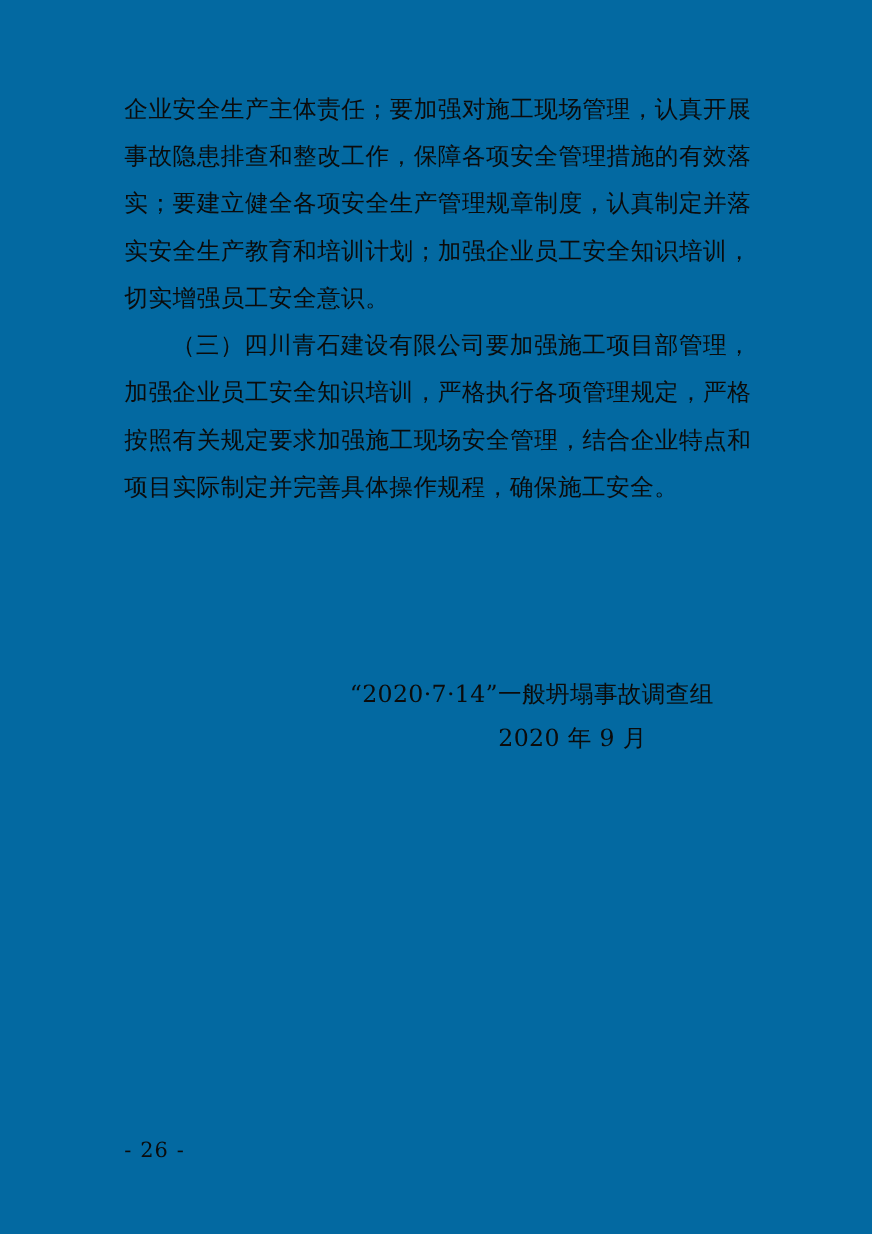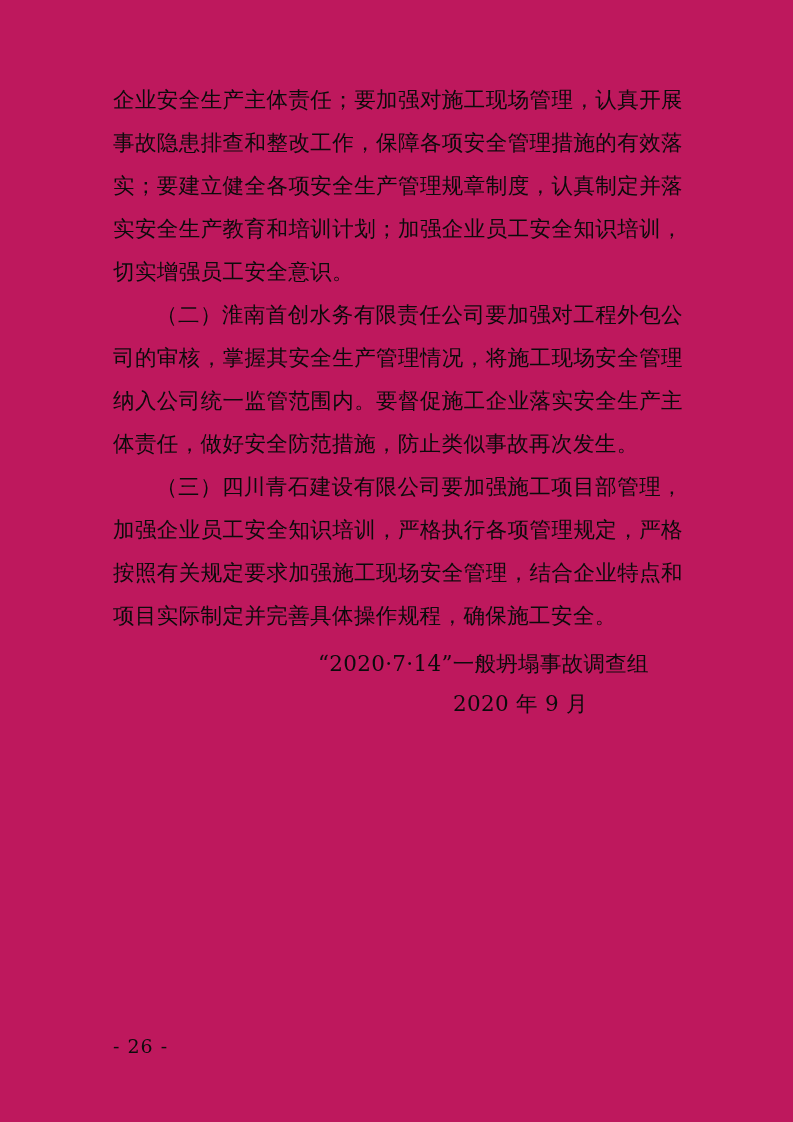--- a/index.html
+++ b/index.html
@@ -14,21 +14,21 @@
     font-family: "DejaVu Serif", "Liberation Serif", serif;
     color: #0b0b0b;
     overflow: hidden;
   }
   .page {
     position: absolute;
     left: 0;
     top: 0;
     width: 793px;
     height: 1122px;
-    background: #be185d;
+    background: #0369a1;
   }
   .content {
     position: absolute;
     left: 113px;
     top: 78px;
     width: 570px;
   }
   .para {
     font-size: 21.5px;
     line-height: 43px;
@@ -37,21 +37,21 @@
     text-justify: inter-ideograph;
     margin: 0;
     word-break: break-all;
   }
   .para.indent {
     text-indent: 2em;
   }
   .signature-block {
     position: absolute;
     left: 113px;
-    top: 644px;
+    top: 612px;
     width: 570px;
   }
   .sig-line {
     font-size: 21.5px;
     line-height: 40px;
     letter-spacing: 0.3px;
     margin: 0;
     white-space: nowrap;
   }
   .sig-line.first {
@@ -69,21 +69,20 @@
     color: #0b0b0b;
   }
 </style>
 </head>
 <body>
 
 <div class="page">
 
   <div class="content">
     <p class="para">企业安全生产主体责任；要加强对施工现场管理，认真开展事故隐患排查和整改工作，保障各项安全管理措施的有效落实；要建立健全各项安全生产管理规章制度，认真制定并落实安全生产教育和培训计划；加强企业员工安全知识培训，切实增强员工安全意识。</p>
-    <p class="para indent">（二）淮南首创水务有限责任公司要加强对工程外包公司的审核，掌握其安全生产管理情况，将施工现场安全管理纳入公司统一监管范围内。要督促施工企业落实安全生产主体责任，做好安全防范措施，防止类似事故再次发生。</p>
     <p class="para indent">（三）四川青石建设有限公司要加强施工项目部管理，加强企业员工安全知识培训，严格执行各项管理规定，严格按照有关规定要求加强施工现场安全管理，结合企业特点和项目实际制定并完善具体操作规程，确保施工安全。</p>
   </div>
 
   <div class="signature-block">
     <p class="sig-line first">“2020·7·14”一般坍塌事故调查组</p>
     <p class="sig-line second">2020 年 9 月</p>
   </div>
 
   <div class="page-number">- 26 -</div>
 

